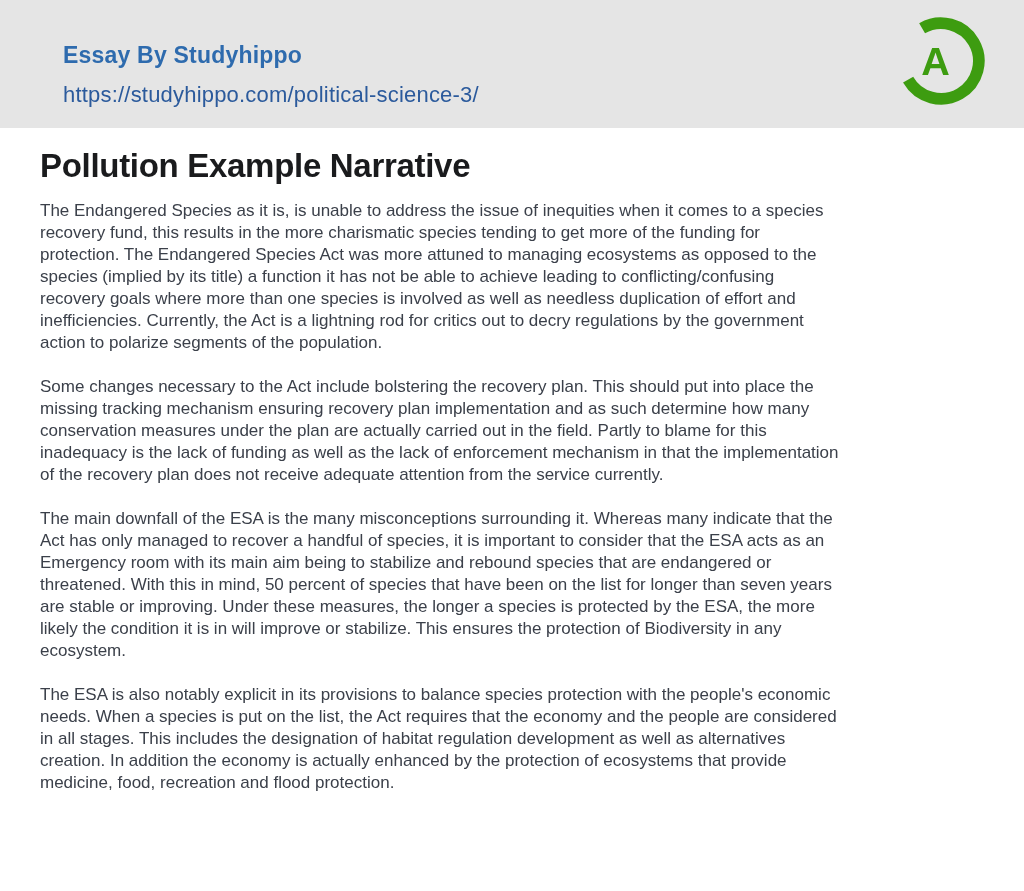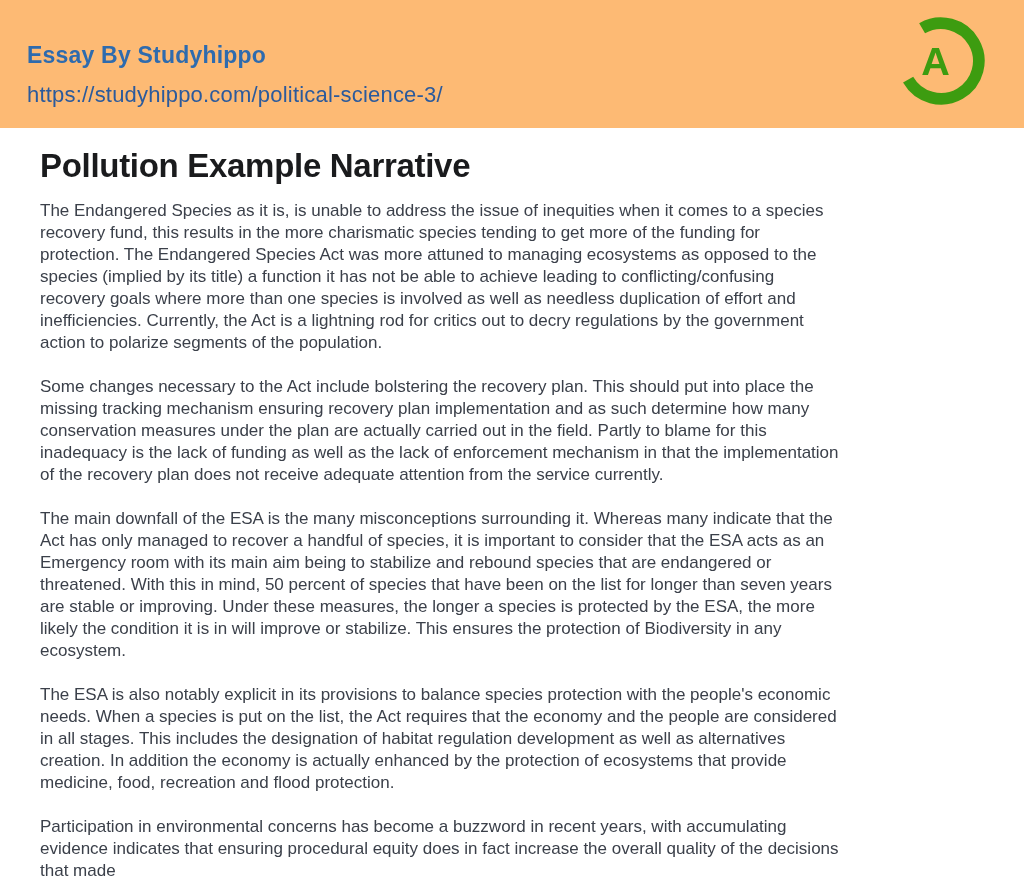--- a/index.html
+++ b/index.html
@@ -7,22 +7,22 @@
     width: 1024px;
     height: 891px;
     background: #ffffff;
     font-family: "Liberation Sans", "DejaVu Sans", sans-serif;
     overflow: hidden;
   }
   .page-header {
     position: relative;
     width: 1024px;
     height: 128px;
-    background: #fdba74;
-    padding: 42px 40px 0 27px;
+    background: #e5e5e5;
+    padding: 42px 40px 0 63px;
   }
   .header-title {
     color: #2e6bae;
     font-size: 23px;
     font-weight: 700;
     letter-spacing: 0.2px;
     line-height: 1.2;
   }
   .header-url {
     display: inline-block;
@@ -74,15 +74,14 @@
 </header>
 
 <main class="content">
   <h1 class="article-title">Pollution Example Narrative</h1>
 
   <div class="article-body">
     <p>The Endangered Species as it is, is unable to address the issue of inequities when it comes to a species recovery fund, this results in the more charismatic species tending to get more of the funding for protection. The Endangered Species Act was more attuned to managing ecosystems as opposed to the species (implied by its title) a function it has not be able to achieve leading to conflicting/confusing recovery goals where more than one species is involved as well as needless duplication of effort and inefficiencies. Currently, the Act is a lightning rod for critics out to decry regulations by the government action to polarize segments of the population.</p>
     <p>Some changes necessary to the Act include bolstering the recovery plan. This should put into place the missing tracking mechanism ensuring recovery plan implementation and as such determine how many conservation measures under the plan are actually carried out in the field. Partly to blame for this inadequacy is the lack of funding as well as the lack of enforcement mechanism in that the implementation of the recovery plan does not receive adequate attention from the service currently.</p>
     <p>The main downfall of the ESA is the many misconceptions surrounding it. Whereas many indicate that the Act has only managed to recover a handful of species, it is important to consider that the ESA acts as an Emergency room with its main aim being to stabilize and rebound species that are endangered or threatened. With this in mind, 50 percent of species that have been on the list for longer than seven years are stable or improving. Under these measures, the longer a species is protected by the ESA, the more likely the condition it is in will improve or stabilize. This ensures the protection of Biodiversity in any ecosystem.</p>
     <p>The ESA is also notably explicit in its provisions to balance species protection with the people's economic needs. When a species is put on the list, the Act requires that the economy and the people are considered in all stages. This includes the designation of habitat regulation development as well as alternatives creation. In addition the economy is actually enhanced by the protection of ecosystems that provide medicine, food, recreation and flood protection.</p>
-    <p>Participation in environmental concerns has become a buzzword in recent years, with accumulating evidence indicates that ensuring procedural equity does in fact increase the overall quality of the decisions that made</p>
   </div>
 </main>
 
 </body></html>

